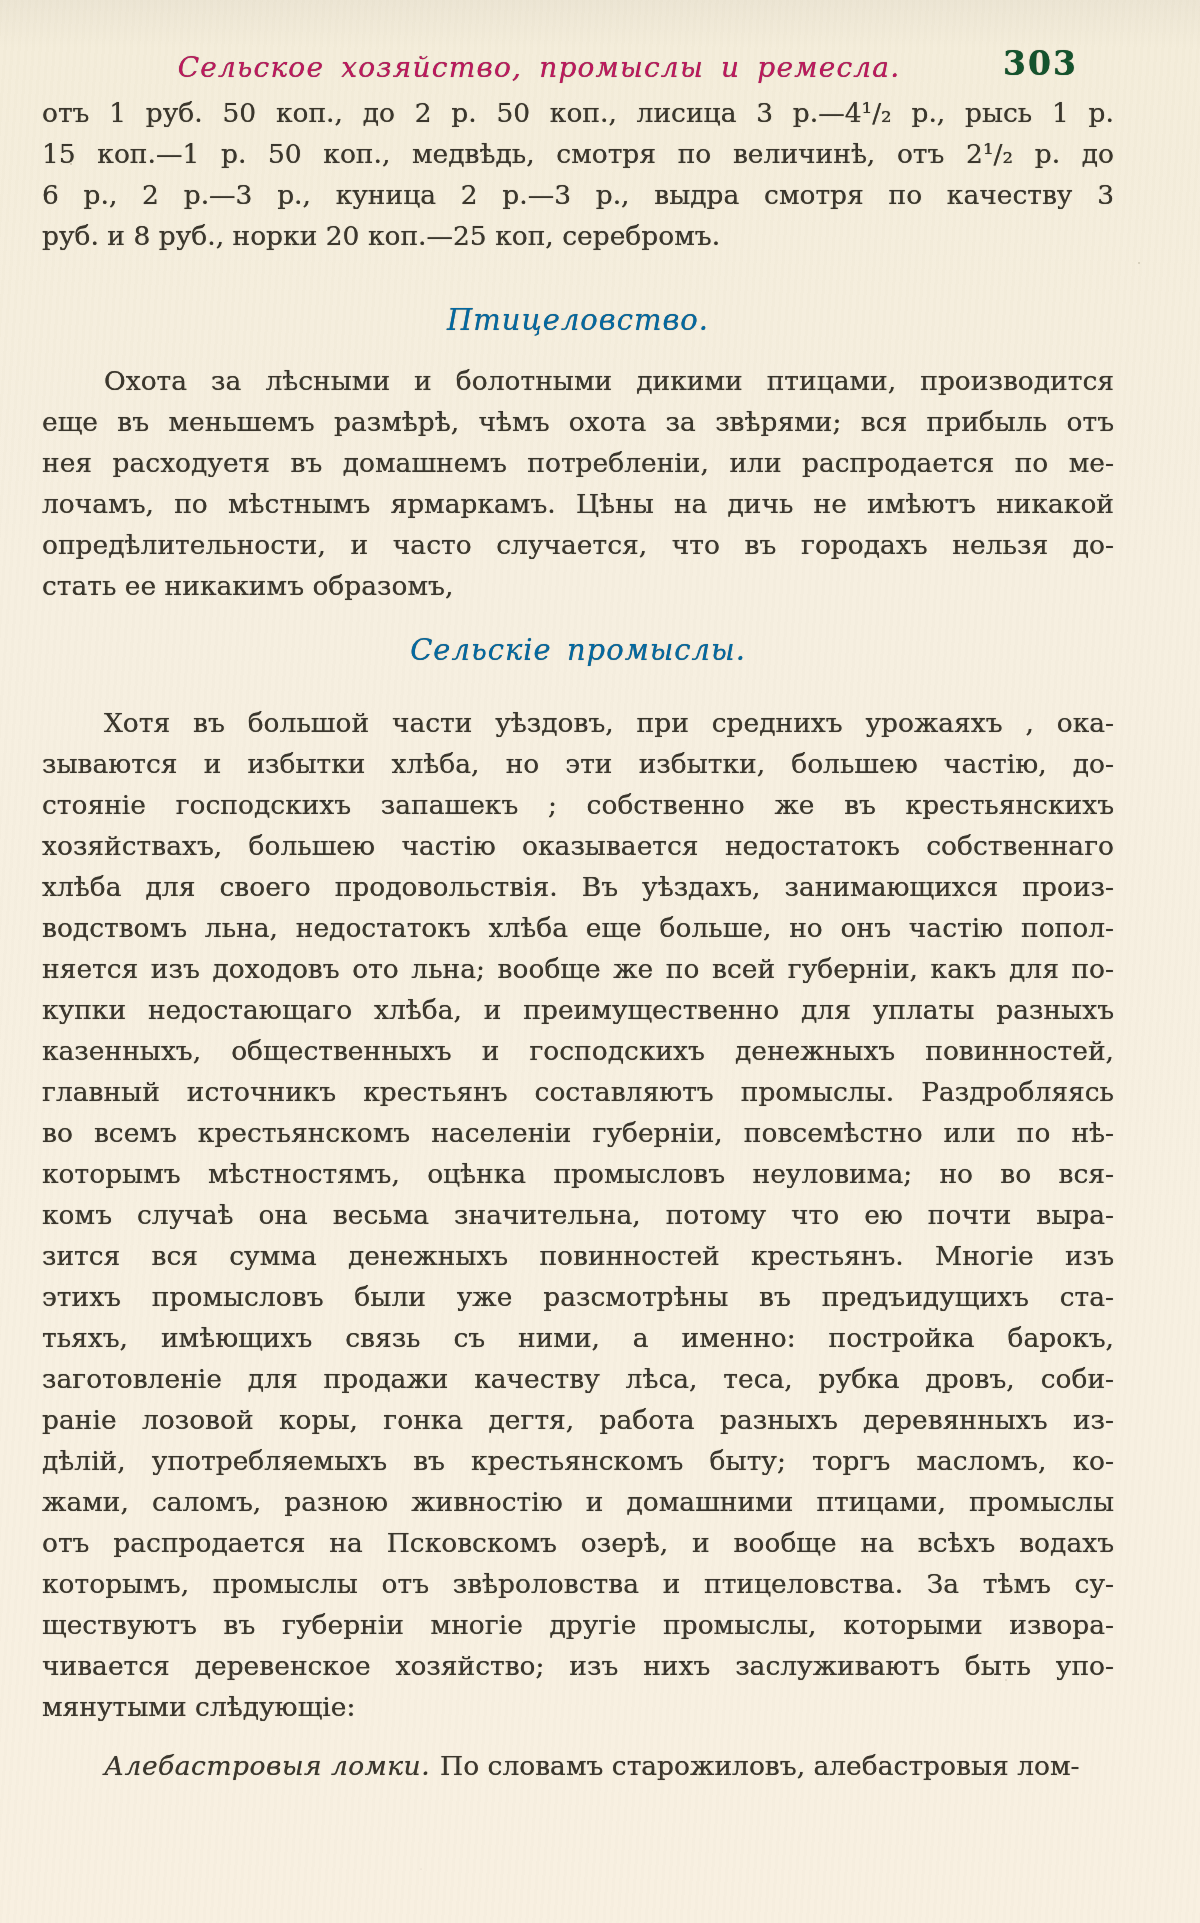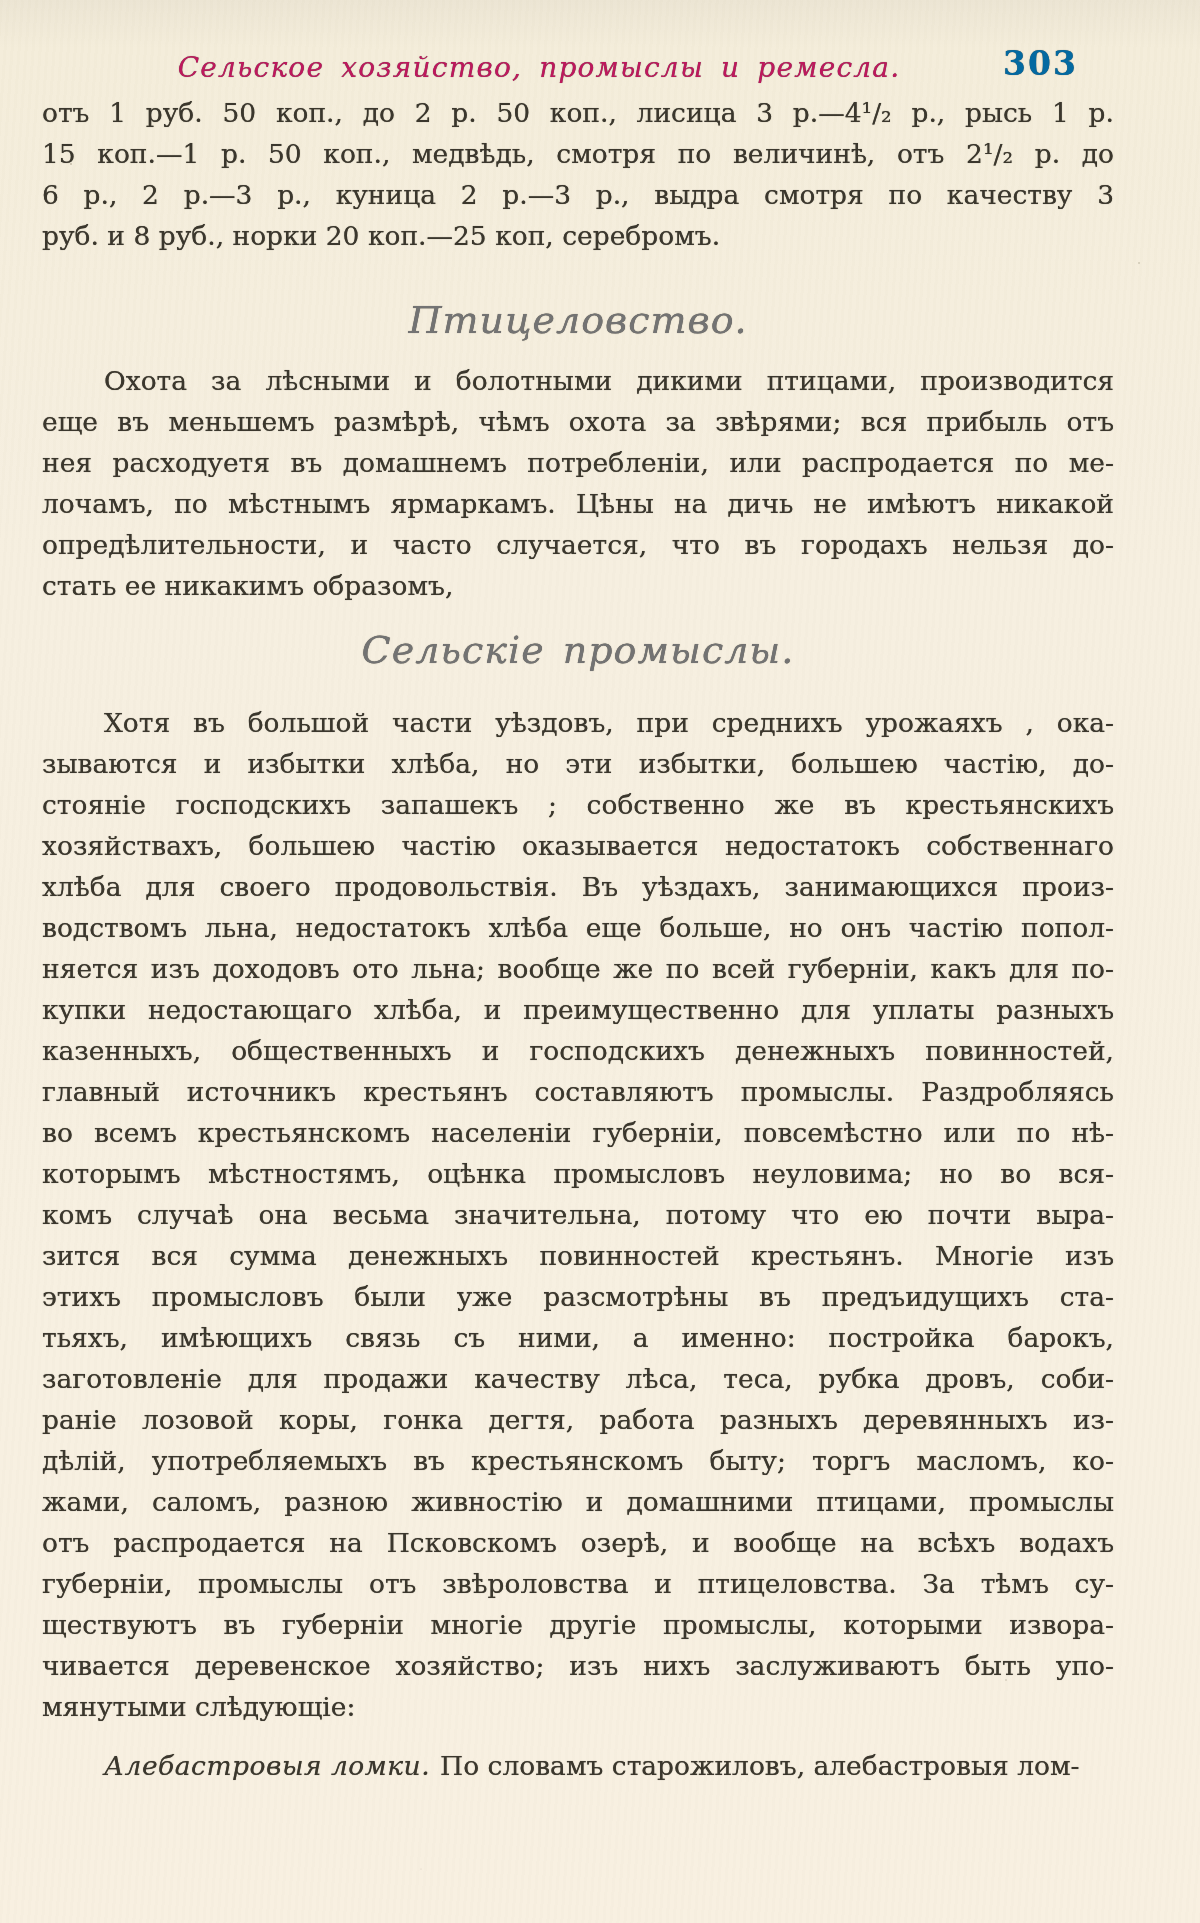--- a/index.html
+++ b/index.html
@@ -57,45 +57,45 @@
     word-spacing: 7px;
     color: #be185d;
   }
   .page-number {
     position: absolute;
     right: 36px;
     top: -4px;
     font-size: 33px;
     font-weight: bold;
     letter-spacing: 2px;
-    color: #0369a1;
+    color: #14532d;
   }
   
   .para { font-size: 26.5px; }
   .line {
     height: 41px;
     line-height: 41px;
     text-align: justify;
     text-align-last: justify;
     white-space: normal;
   }
   .para .line:last-of-type { text-align-last: left; }
   .para.indent .line:first-of-type { padding-left: 62px; }
   .para-prices { margin-top: 4px; }
   .section-heading {
     margin: 0;
     font-weight: normal;
     font-style: italic;
-    font-size: 38px;
+    font-size: 29px;
     height: 41px;
     line-height: 41px;
     text-align: center;
     letter-spacing: 1px;
     word-spacing: 5px;
-    color: #737373;
+    color: #0369a1;
   }
   .heading-birdcatching { margin-top: 44px; }
   .para-birdcatching { margin-top: 19px; }
   .heading-rural-trades { margin-top: 24px; }
   .para-rural-trades { margin-top: 31px; }
   .para-alabaster { margin-top: 18px; }
   .para-alabaster .line { text-align-last: left; }
   .lead-italic { font-style: italic; letter-spacing: 0.5px; padding-right: 10px; }
 </style>
 </head>
@@ -149,21 +149,21 @@
       <div class="line">которымъ мѣстностямъ, оцѣнка промысловъ неуловима; но во вся-</div>
       <div class="line">комъ случаѣ она весьма значительна, потому что ею почти выра-</div>
       <div class="line">зится вся сумма денежныхъ повинностей крестьянъ. Многіе изъ</div>
       <div class="line">этихъ промысловъ были уже разсмотрѣны въ предъидущихъ ста-</div>
       <div class="line">тьяхъ, имѣющихъ связь съ ними, а именно: постройка барокъ,</div>
       <div class="line">заготовленіе для продажи качеству лѣса, теса, рубка дровъ, соби-</div>
       <div class="line">раніе лозовой коры, гонка дегтя, работа разныхъ деревянныхъ из-</div>
       <div class="line">дѣлій, употребляемыхъ въ крестьянскомъ быту; торгъ масломъ, ко-</div>
       <div class="line">жами, саломъ, разною живностію и домашними птицами, промыслы</div>
       <div class="line">отъ распродается на Псковскомъ озерѣ, и вообще на всѣхъ водахъ</div>
-      <div class="line">губерніи, промыслы отъ звѣроловства и птицеловства. За тѣмъ су-</div>
+      <div class="line">которымъ, промыслы отъ звѣроловства и птицеловства. За тѣмъ су-</div>
       <div class="line">ществуютъ въ губерніи многіе другіе промыслы, которыми извора-</div>
       <div class="line">чивается деревенское хозяйство; изъ нихъ заслуживаютъ быть упо-</div>
       <div class="line">мянутыми слѣдующіе:</div>
     </div>
 
   <div class="para indent para-alabaster">
     <div class="line">
       <span class="lead-italic">Алебастровыя ломки.</span><span>По словамъ старожиловъ, алебастровыя лом-</span>
     </div>
   </div>

